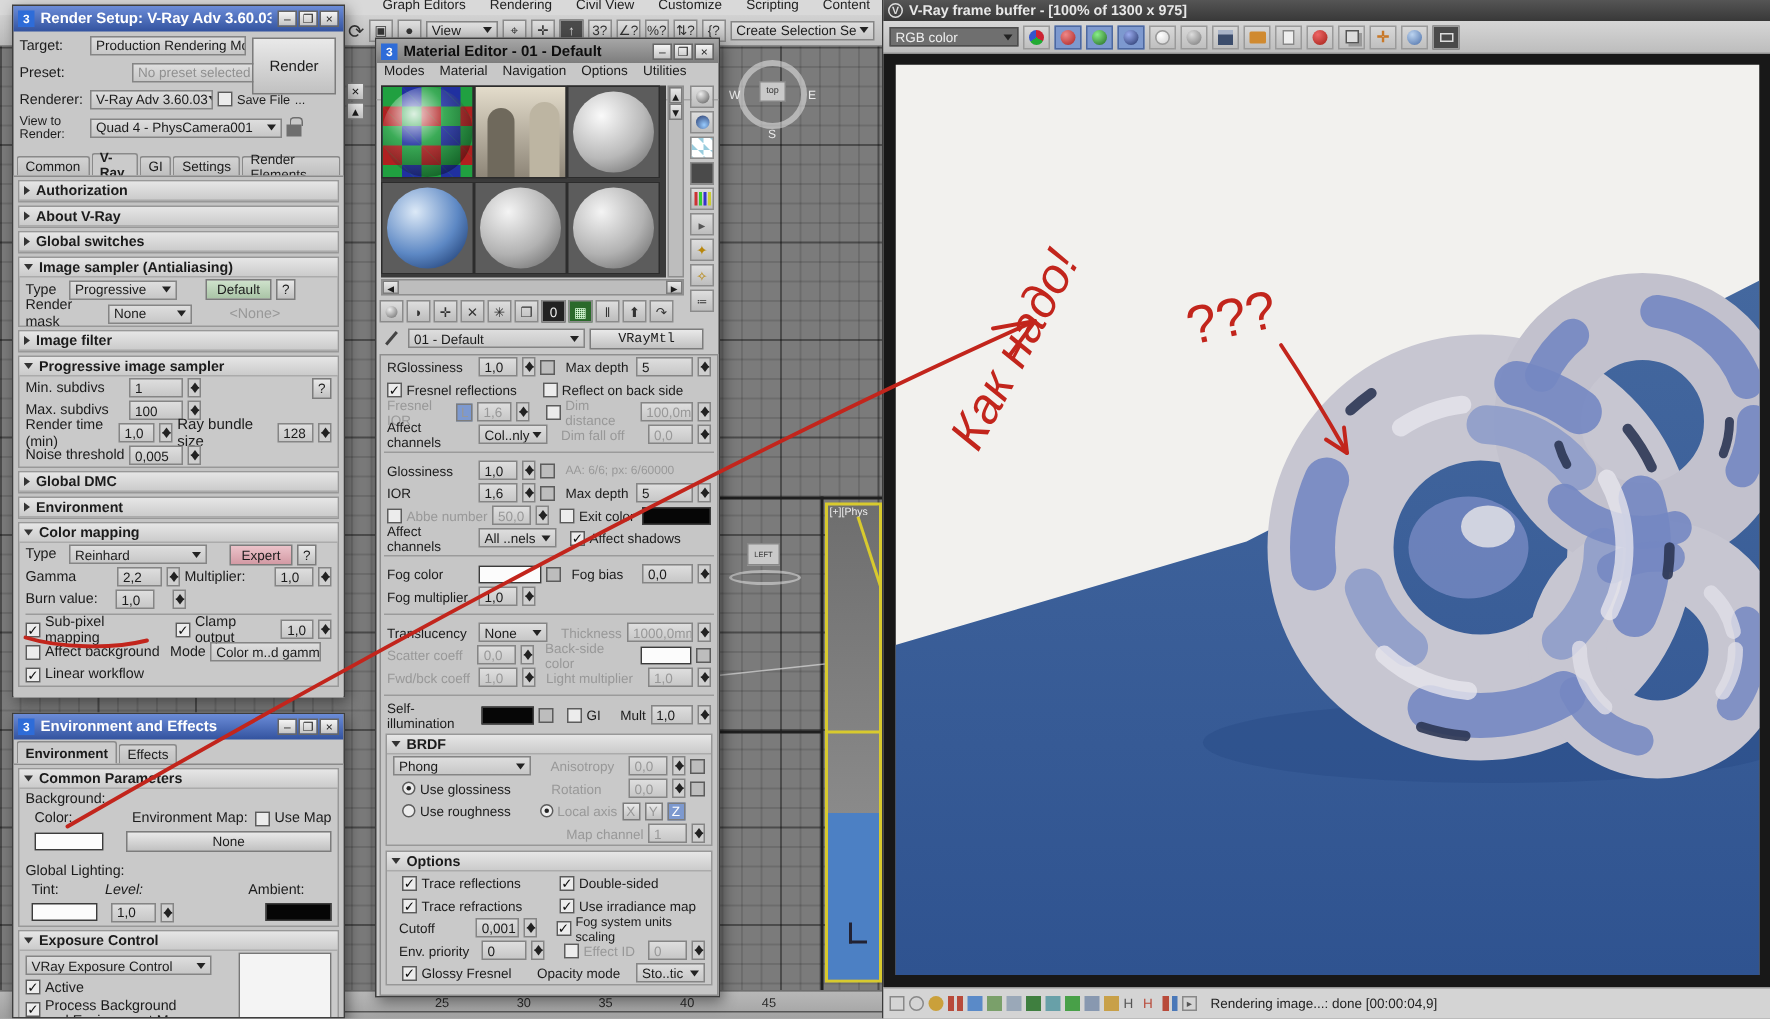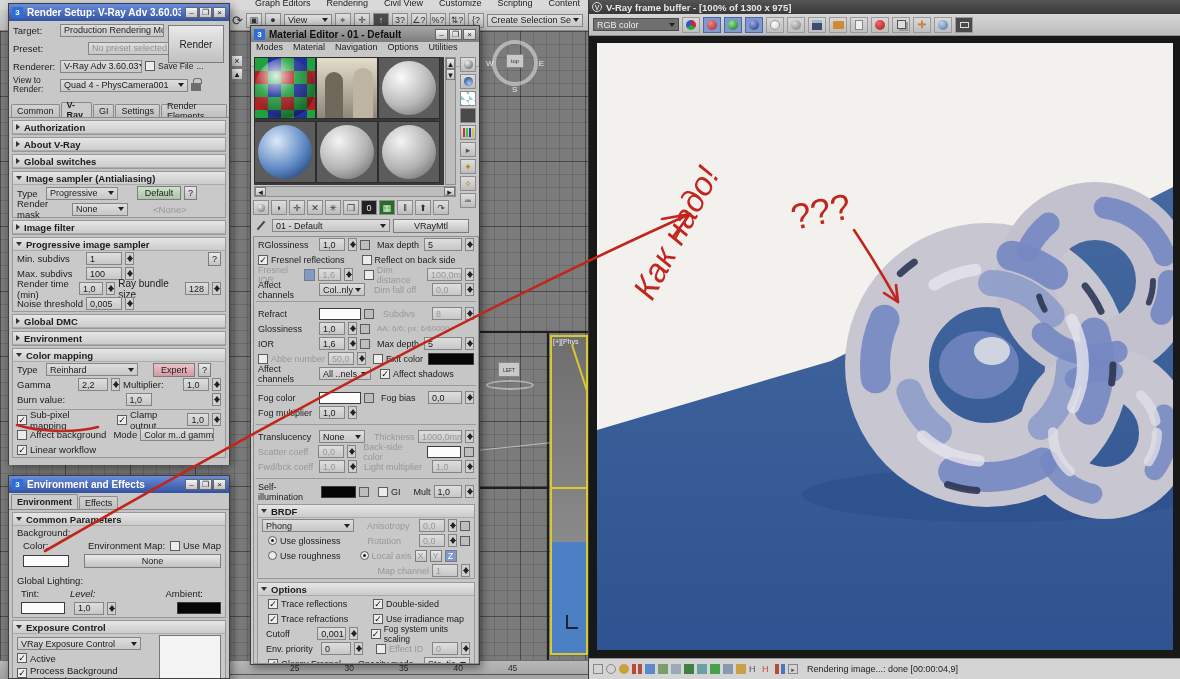--- a/index.html
+++ b/index.html
@@ -293,21 +293,21 @@
         <div class="fld" style="width:30px;margin-left:22px;">
             <span>2,2</span>
           </div>
           <span class="spin"></span>
         <span>Multiplier:</span>
         <div class="fld" style="width:26px;margin-left:auto;">
             <span>1,0</span>
           </div>
           <span class="spin"></span>
       </div>
-      <div class="row" style="height:15px;justify-content:space-between;gap:12px;">
+      <div class="row" style="height:15px;justify-content:flex-start;gap:12px;">
         <span>Burn value:</span>
         <div class="fld" style="width:26px;">
             <span>1,0</span>
           </div>
           <span class="spin"></span>
       </div>
       <div class="hr"></div>
       <div class="row" style="height:15px;">
         <span class="chk on"></span>
         <span>Sub-pixel mapping</span>
@@ -492,21 +492,21 @@
     <span class="ticon">⬆</span>
     <span class="ticon">↷</span>
   </div>
   <div class="a" style="left:2px;top:191px;width:226px;height:17px;display:flex;gap:3px;align-items:center;">
     <span class="ticon" style="border:none;background:none;">
         <i style="display:block;width:2px;height:11px;background:#444;transform:rotate(40deg);"></i>
       </span>
     <div class="fld dd" style="width:118px;">
         <span>01 - Default</span>
       </div>
-    <div class="btn" style="width:76px;">VRayMtl</div>
+    <div class="btn" style="width:76px;font-family:Liberation Mono, monospace;">VRayMtl</div>
   </div>
 
   <div class="a" style="left:2px;top:210px;width:226px;height:428px;border:1px solid #8f8f8f;background:#c6c6c6;overflow:hidden;">
     <div class="mrow">
       <span style="width:58px;">RGlossiness</span>
       <div class="fld" style="width:26px;">
           <span>1,0</span>
         </div>
         <span class="spin"></span>
       <span class="chk" style="background:#bdbdbd;"></span>
@@ -541,30 +541,20 @@
       <div class="fld dd" style="width:46px;">
           <span>Col..nly</span>
         </div>
       <span class="dis" style="margin-left:6px;">Dim fall off</span>
       <div class="fld dis" style="width:30px;margin-left:auto;">
           <span>0,0</span>
         </div>
         <span class="spin"></span>
     </div>
     <div class="hr" style="margin:4px 2px;"></div>
-    <div class="mrow">
-      <span style="width:58px;">Refract</span>
-      <div class="sw" style="width:42px;background:#fcfcfc;"></div>
-      <span class="chk" style="background:#bdbdbd;"></span>
-      <span class="dis" style="margin-left:6px;">Subdivs</span>
-      <div class="fld dis" style="width:30px;margin-left:auto;">
-          <span>8</span>
-        </div>
-        <span class="spin"></span>
-    </div>
     <div class="mrow">
       <span style="width:58px;">Glossiness</span>
       <div class="fld" style="width:26px;">
           <span>1,0</span>
         </div>
         <span class="spin"></span>
       <span class="chk" style="background:#bdbdbd;"></span>
       <span class="dis mini" style="margin-left:4px;">AA: 6/6; px: 6/60000</span>
     </div>
     <div class="mrow">

